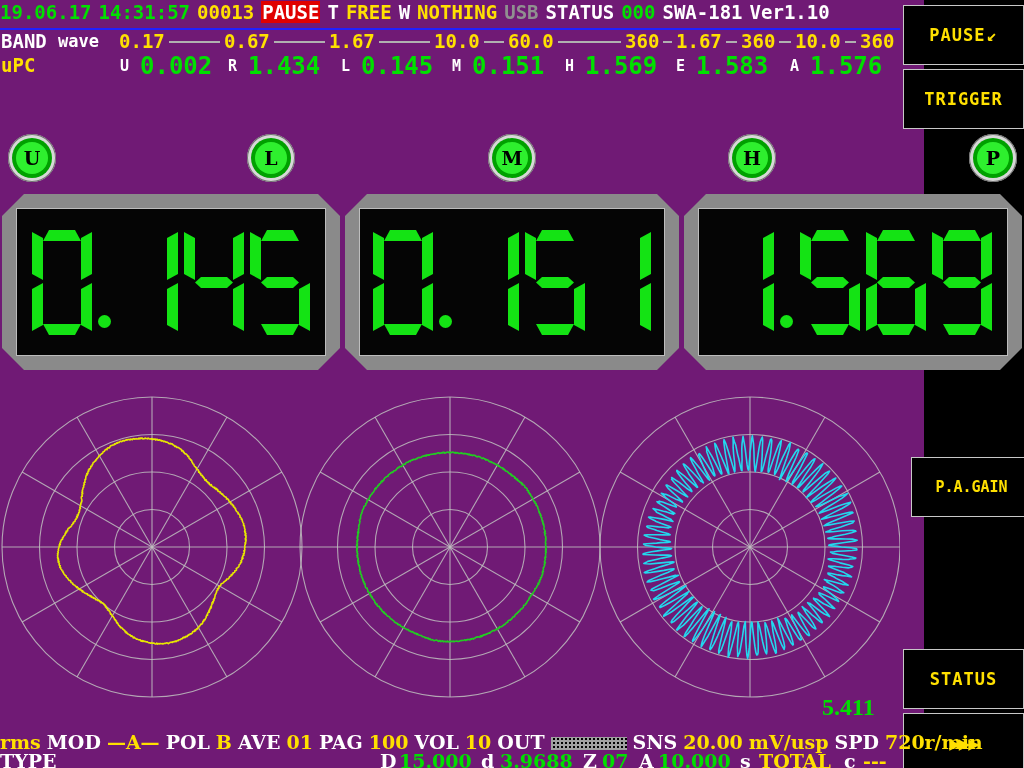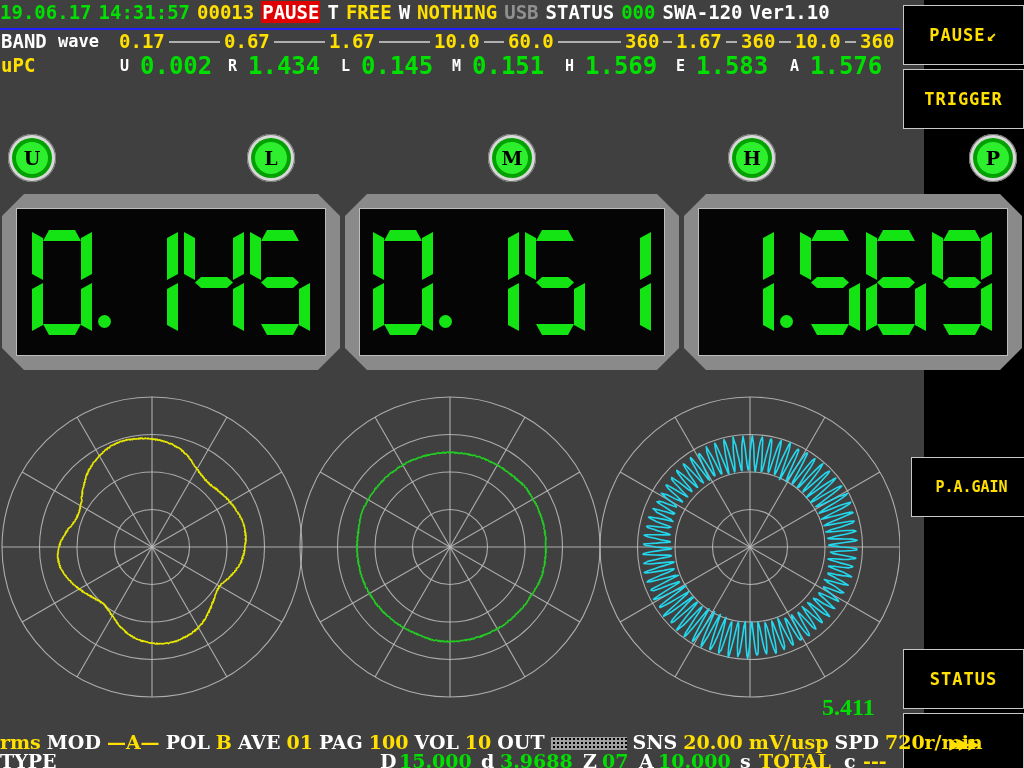--- a/index.html
+++ b/index.html
@@ -2,21 +2,21 @@
 <html><head>
 <meta charset="utf-8">
 <title>SWA-105 Analyzer</title>
 <style>
   html,body{margin:0;padding:0;background:#000;}
   body{
     width:1024px;height:768px;overflow:hidden;position:relative;
     font-family:"DejaVu Sans Mono","Liberation Mono",monospace;
     color:#fff;
   }
-  .screen{position:absolute;left:0;top:0;width:924px;height:768px;background:#404040;}
+  .screen{position:absolute;left:0;top:0;width:924px;height:768px;background:#701a75;}
 
   
   .topline{position:absolute;left:0;top:1px;height:22px;width:900px;
     display:flex;align-items:center;font-size:19px;font-weight:bold;letter-spacing:0px;white-space:nowrap;}
   .topline span{margin-right:7px;}
   .g{color:#00e000;}
   .y{color:#ffe000;}
   .w{color:#ffffff;}
   .gray{color:#909090;}
   .pausebadge{background:#e00000;color:#ffffff;padding:0 1px;margin-right:7px;}
@@ -103,21 +103,21 @@
     <span class="g">14:31:57</span>
     <span class="y">00013</span>
     <span class="pausebadge">PAUSE</span>
     <span class="w">T</span>
     <span class="y">FREE</span>
     <span class="w">W</span>
     <span class="y">NOTHING</span>
     <span class="gray">USB</span>
     <span class="w">STATUS</span>
     <span class="g">000</span>
-    <span class="w">SWA-120</span>
+    <span class="w">SWA-181</span>
     <span class="w">Ver1.10</span>
   </div>
 
   <div class="blueline"></div>
 
   <div class="bandrow">
     <span class="bandlabel">BAND</span>
     <span class="wavelabel">wave</span>
     <div id="band-values">
         <span class="bandval" style="left: 119px;">0.17</span>

